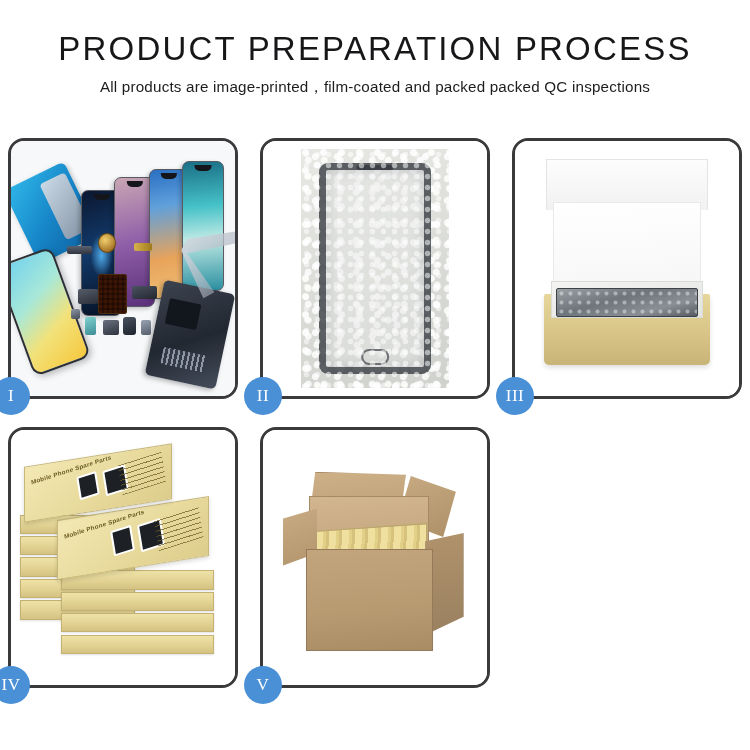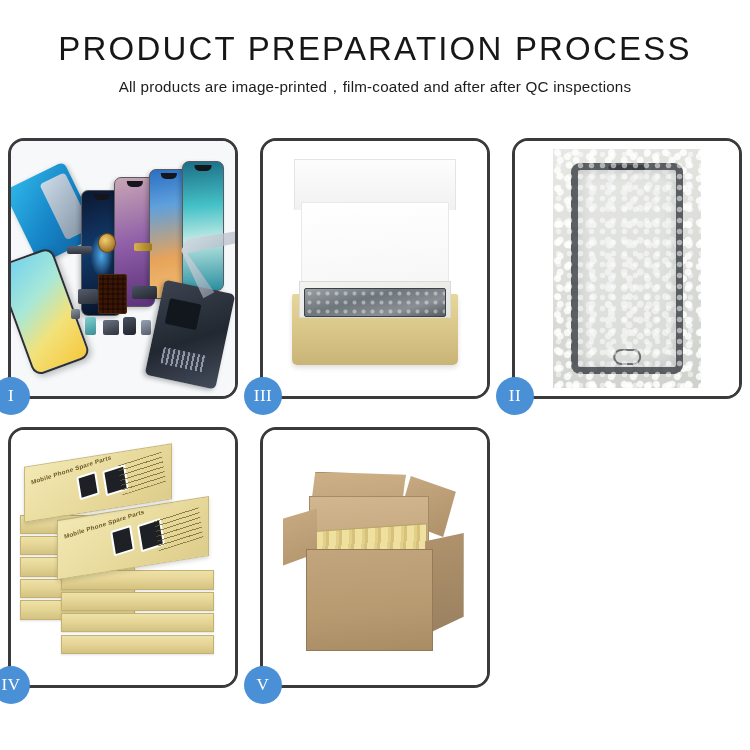--- a/index.html
+++ b/index.html
@@ -343,21 +343,21 @@
     clip-path: polygon(10% 0, 100% 20%, 86% 100%, 0 70%);
   }
 </style>
 </head>
 <body>
 
 <div class="page">
 
   <div class="header">
     <div class="title">PRODUCT PREPARATION PROCESS</div>
-    <div class="subtitle">All products are image-printed，film-coated and after after QC inspections</div>
+    <div class="subtitle">All products are image-printed，film-coated and packed packed QC inspections</div>
   </div>
 
   <div class="grid">
 
     <div class="panel">
       <div class="panel-clip p1">
         <div class="flexglass"></div>
         <div class="phone-row">
           <div class="ph ph-a">
               <div class="notch"></div>
@@ -384,39 +384,39 @@
         <div class="prt s5"></div>
         <div class="prt s6"></div>
         <div class="prt s7"></div>
         <div class="prt s8"></div>
         <div class="tweez"></div>
       </div>
       <div class="badge">I</div>
     </div>
 
     <div class="panel">
+      <div class="panel-clip p2">
+        <div class="photo2">
+          <div class="scr2"></div>
+          <div class="bubbles"></div>
+        </div>
+      </div>
+      <div class="badge">II</div>
+    </div>
+
+    <div class="panel">
       <div class="panel-clip p3">
         <div class="b3-lid"></div>
         <div class="b3-foam"></div>
         <div class="b3-tray">
           <div class="b3-inner"></div>
           <div class="b3-screen"></div>
         </div>
       </div>
       <div class="badge">III</div>
-    </div>
-
-    <div class="panel">
-      <div class="panel-clip p2">
-        <div class="photo2">
-          <div class="scr2"></div>
-          <div class="bubbles"></div>
-        </div>
-      </div>
-      <div class="badge">II</div>
     </div>
 
     <div class="panel">
       <div class="panel-clip p4">
         <div class="stack">
 
           <div class="kbox" style="left:0%;  top:70%; width:56%; height:9%;"></div>
           <div class="kbox" style="left:0%;  top:60%; width:56%; height:9%;"></div>
           <div class="kbox" style="left:0%;  top:50%; width:56%; height:9%;"></div>
           <div class="kbox" style="left:0%;  top:40%; width:56%; height:9%;"></div>

